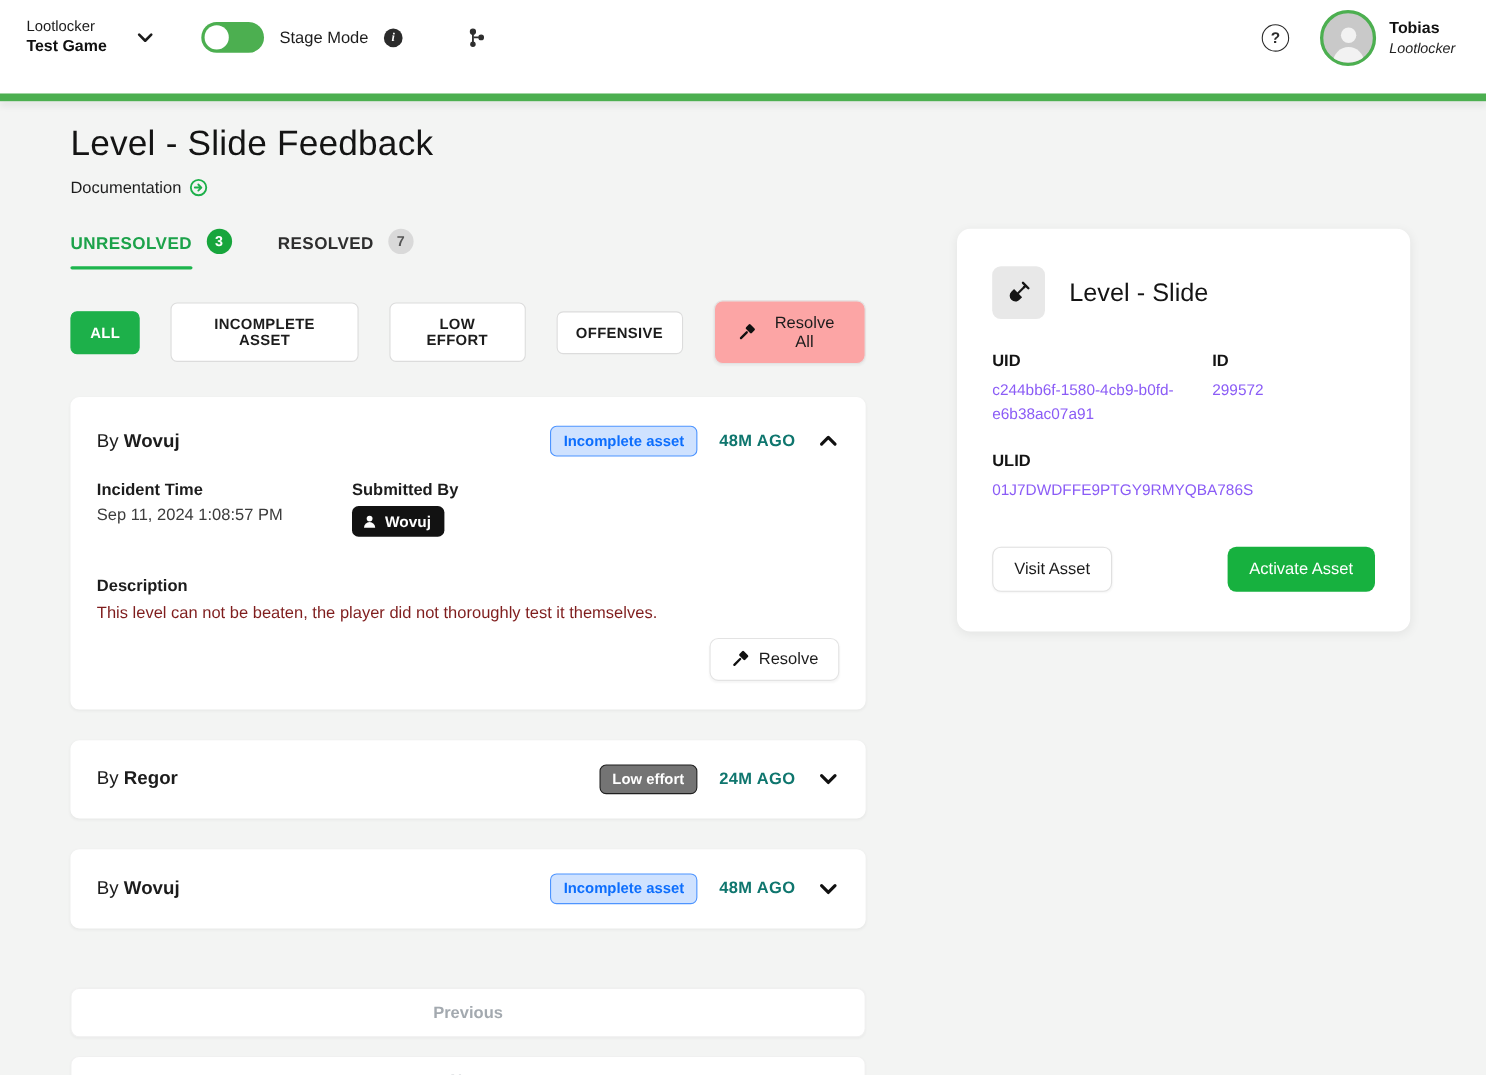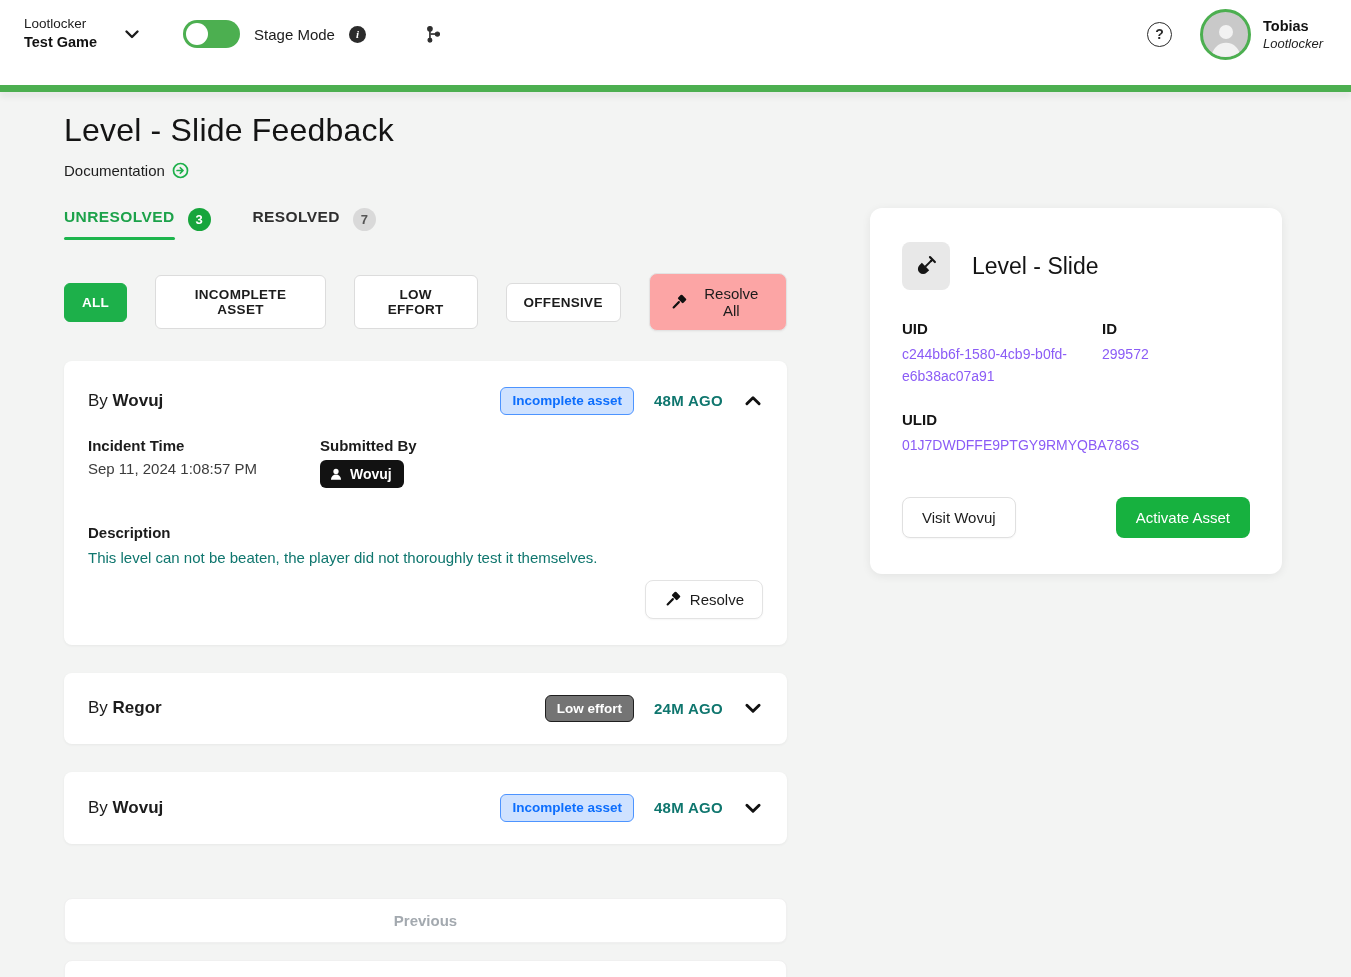--- a/index.html
+++ b/index.html
@@ -55,21 +55,21 @@
   h1.page-title { font-size:32px; font-weight:500; color:#141414; letter-spacing:.2px; }
   .doc-link { margin-top:13px; display:inline-flex; align-items:center; gap:7px; cursor:pointer; }
   .doc-link span { font-size:15px; color:#1d1d1d; }
 
   .columns { display:flex; margin-top:28px; align-items:flex-start; }
   .col-left { width:723px; }
   .col-right { width:446px; margin-left:49px; }
 
   
   .tabs { display:flex; gap:42px; align-items:center; }
-  .tab { display:flex; align-items:flex-start; gap:13px; cursor:pointer; }
+  .tab { display:flex; align-items:flex-end; gap:13px; cursor:pointer; }
   .tab-label { font-size:15.5px; font-weight:bold; letter-spacing:.4px; position:relative; padding-bottom:0; }
   .tab.active .tab-label { color:#1ca24a; }
   .tab.active .tab-label::after {
     content:""; position:absolute; left:0; right:0; bottom:-14px; height:3px;
     background:#1db54d; border-radius:2px;
   }
   .tab:not(.active) .tab-label { color:#2e2e2e; }
   .count-badge {
     width:23px; height:23px; border-radius:50%; font-size:13px; font-weight:bold;
     display:flex; align-items:center; justify-content:center;
@@ -113,21 +113,21 @@
   .meta-col1 { width:232px; }
   .meta-label { font-size:15px; font-weight:bold; color:#1c1c1c; }
   .meta-value { font-size:15px; color:#3c3c3c; margin-top:6px; }
   .user-pill {
     margin-top:6px; display:inline-flex; align-items:center; gap:7px;
     background:#121212; color:#fff; border-radius:6px; padding:6px 12px 6px 9px;
     font-size:14px; font-weight:bold;
   }
 
   .desc-block { margin-top:36px; }
-  .desc-text { font-size:15px; color:#0f766e; margin-top:8px; }
+  .desc-text { font-size:15px; color:#7f1d1d; margin-top:8px; }
   .resolve-row { display:flex; justify-content:flex-end; margin-top:14px; }
   .resolve-btn {
     background:#fff; border:1px solid #e3e3e3; border-radius:8px;
     padding:10px 18px; font-size:15px; color:#1c1c1c; display:flex; align-items:center; gap:9px;
     cursor:pointer; box-shadow:0 1px 2px rgba(0,0,0,.04);
   }
 
   
   .pagination { margin-top:54px; display:flex; justify-content:center; gap:17px;flex-direction:column; }
   .page-btn {
@@ -377,19 +377,19 @@
             <div class="asset-value">299572</div>
           </div>
         </div>
 
         <div class="ulid-block">
           <div class="asset-label">ULID</div>
           <div class="asset-value">01J7DWDFFE9PTGY9RMYQBA786S</div>
         </div>
 
         <div class="asset-actions">
-          <button class="visit-btn">Visit Wovuj</button>
+          <button class="visit-btn">Visit Asset</button>
           <button class="activate-btn">Activate Asset</button>
         </div>
       </aside>
     </div>
   </div>
 </main>
 
 </body></html>

